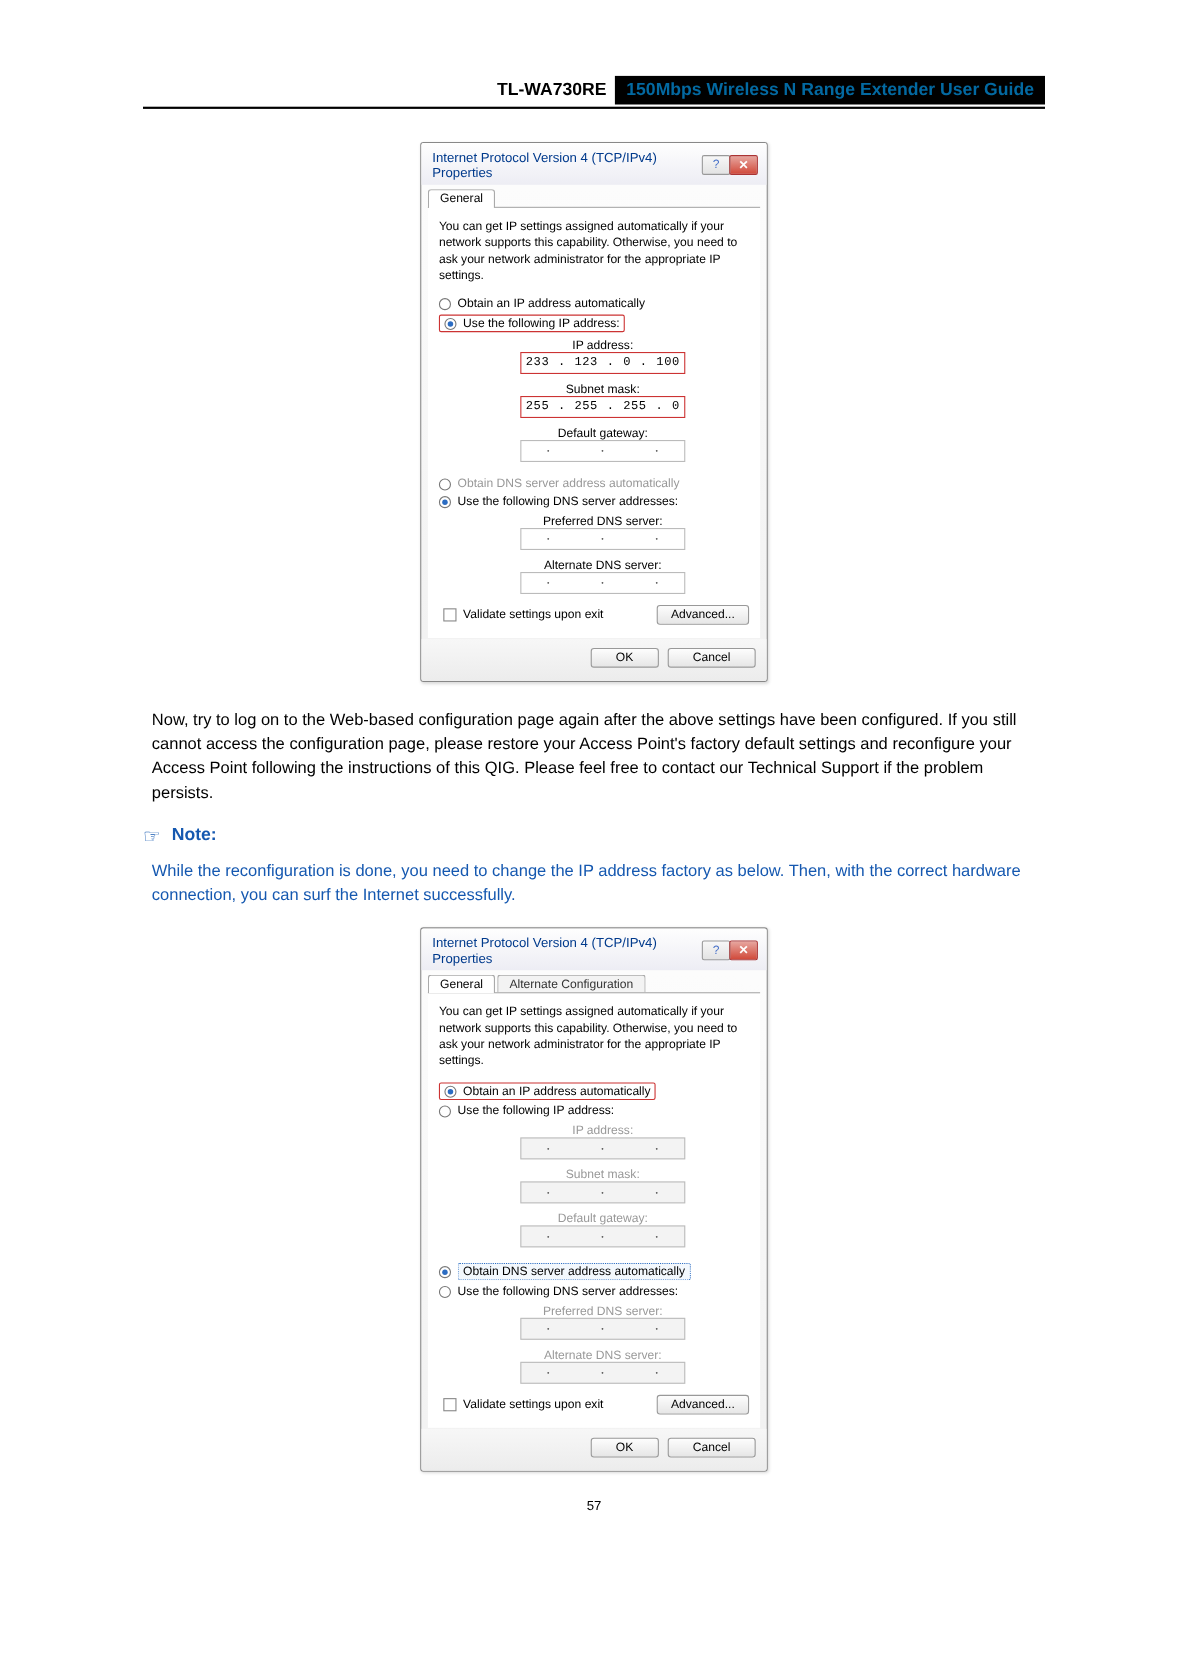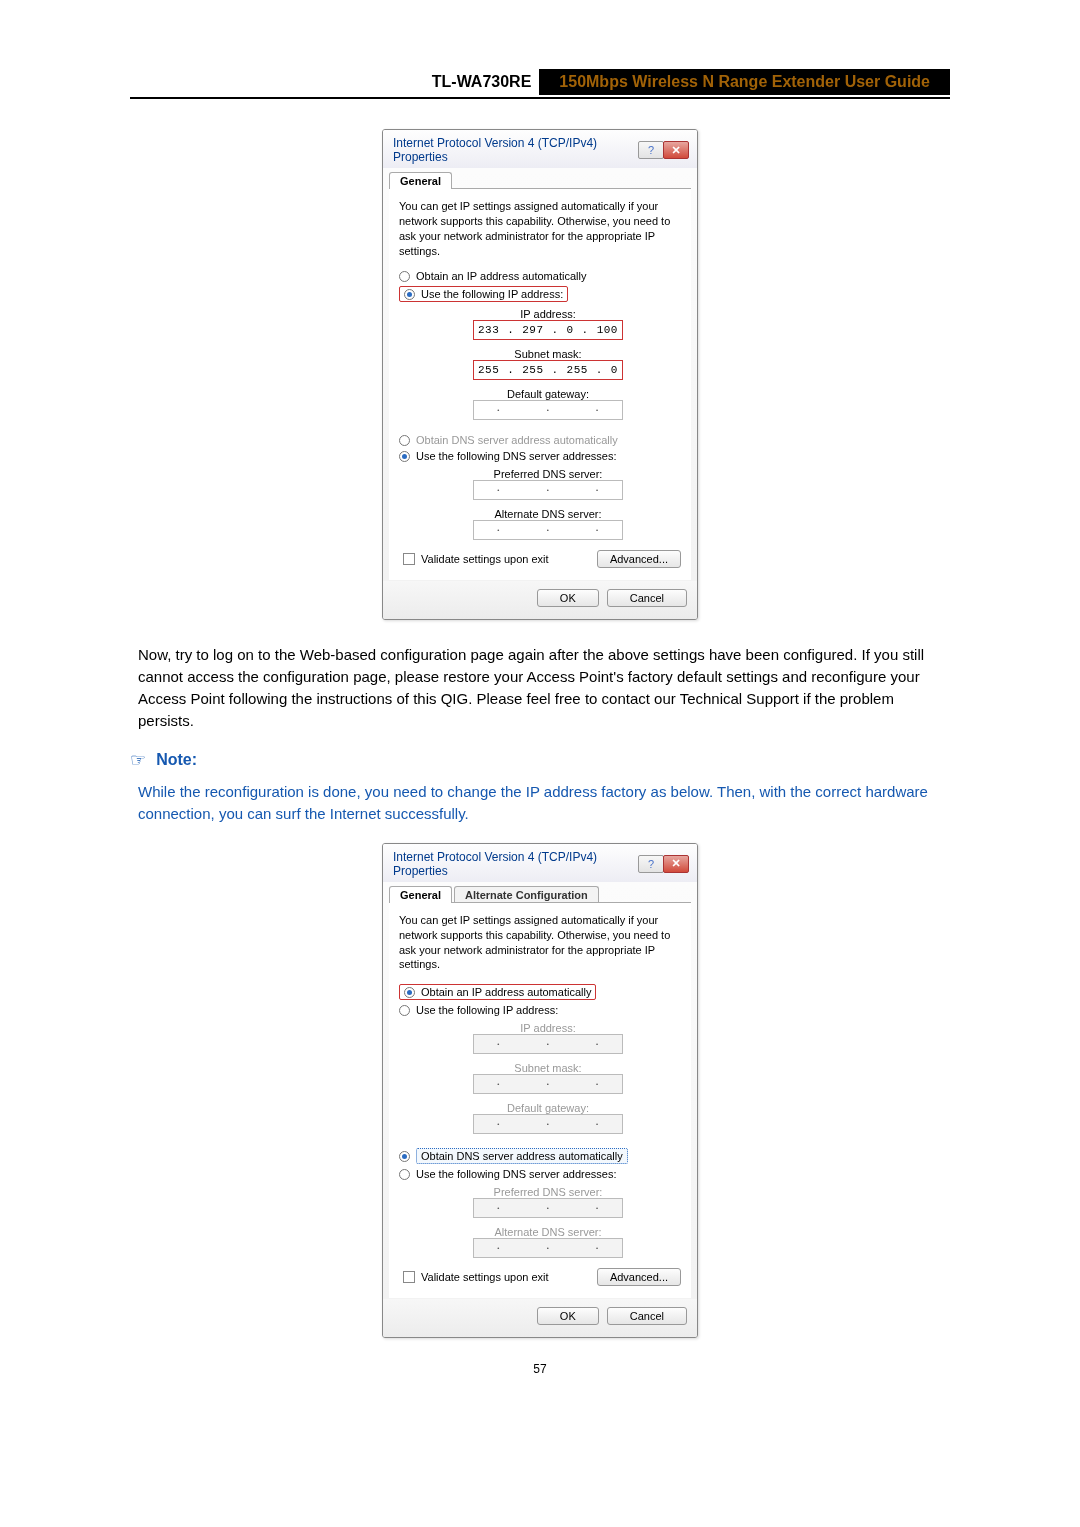--- a/index.html
+++ b/index.html
@@ -26,24 +26,24 @@
     display: inline-block;
     font-weight: bold;
     font-size: 16px;
     color: #000;
     padding: 4px 8px;
     margin-top: 19px;
   }
   .guide-title {
     display: inline-block;
     background: #000;
-    color: #a16207;
+    color: #0369a1;
     font-weight: bold;
     font-size: 16px;
-    padding: 4px 20px;
+    padding: 4px 10px;
   }
   .dialog-wrap {
     display: flex;
     justify-content: center;
     margin-bottom: 24px;
   }
   .dialog {
     width: 316px;
     border: 1px solid #888;
     border-radius: 3px;
@@ -88,21 +88,20 @@
     border:1px solid #aaa;
     border-bottom:none;
     border-top-left-radius:3px;
     border-top-right-radius:3px;
     background:#fff;
     padding: 2px 10px;
     font-size:11px;
     margin-right:2px;
     position: relative;
     z-index:2;
-    font-weight:bold;
   }
   .tab.inactive {
     background: #f3f3f3;
     color:#333;
     z-index:0;
   }
   .tab-panel {
     border-top:1px solid #aaa;
     margin: 0 6px;
     padding: 10px 10px 6px 10px;
@@ -268,21 +267,21 @@
             <span class="radio checked"></span>
             <span>Use the following IP address:</span>
           </span>
         </div>
 
         <div class="field-line">
           <span class="label">IP address:</span>
           <div class="ip-input red">
             <span>233</span>
               <span>.</span>
-            <span>297</span>
+            <span>123</span>
               <span>.</span>
             <span>0</span>
               <span>.</span>
             <span>100</span>
           </div>
         </div>
         <div class="field-line">
           <span class="label">Subnet mask:</span>
           <div class="ip-input red">
             <span>255</span>

